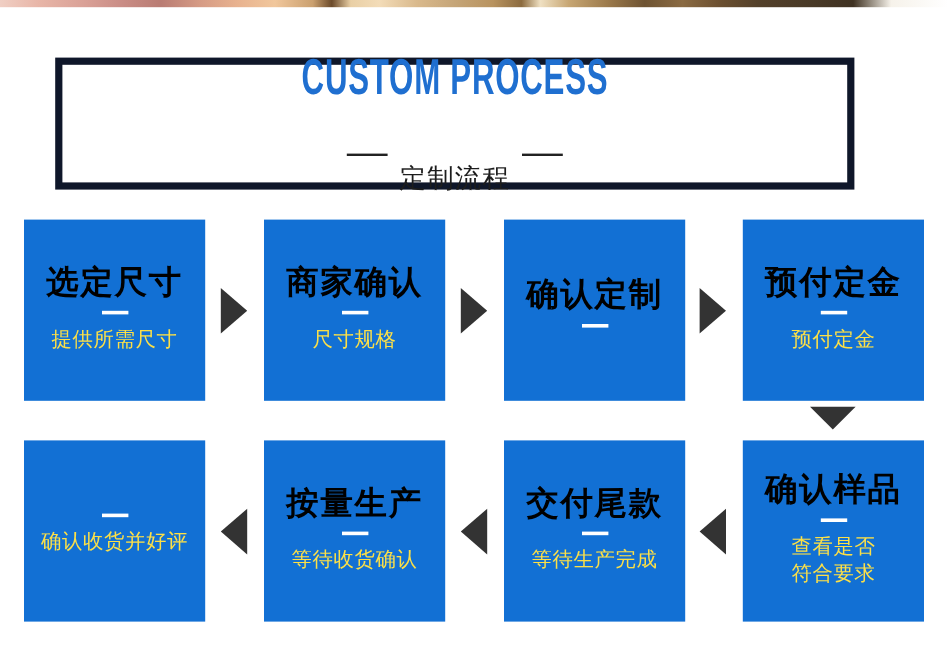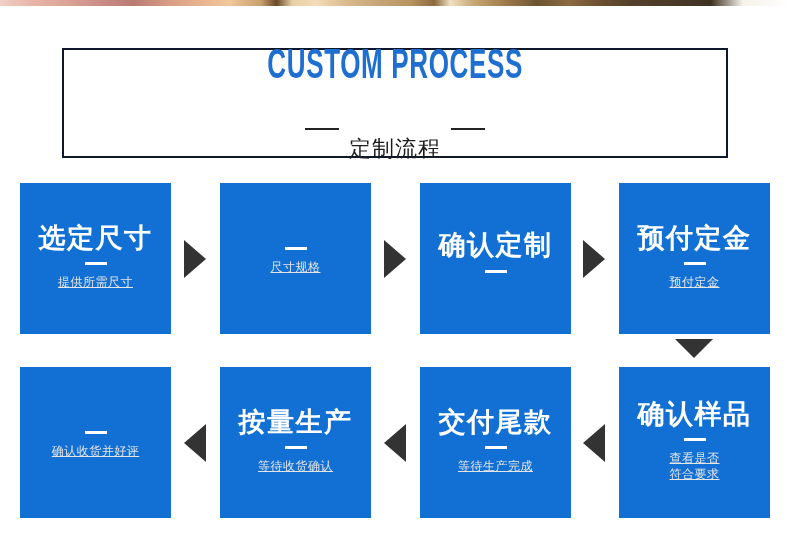--- a/index.html
+++ b/index.html
@@ -26,23 +26,23 @@
       #caa06f 33%, #6b4a2a 35%, #e9cfa5 37%, #f3dcb8 40%,
       #d9b98c 44%, #c5a578 48%, #b8935f 52%, #8c6b3f 55%,
       #efe0c2 57%, #c7a673 60%, #9d7b4c 64%, #6e5332 68%,
       #8a6a42 72%, #6b4f30 76%, #53402a 80%, #4a3a27 85%,
       #3f3222 90%, #f6f2ea 94%, #ffffff 100%);
   }
 
   
   #header-box {
     position: absolute;
-    left: 62px; top: 48px;
+    left: 46px; top: 48px;
     width: 666px; height: 110px;
-    border: 2px solid #0f172a;
+    border: 6px solid #0f172a;
     box-sizing: border-box;
     background: #ffffff;
     display: flex;
     flex-direction: column;
     align-items: center;
     justify-content: center;
   }
   #header-title {
     color: #1f6fd0;
     font-size: 42px;
@@ -86,37 +86,36 @@
     align-items: center;
     justify-content: center;
     padding: 6px 4px 10px;
   }
   .step-title {
     font-size: 27px;
     font-weight: 700;
     letter-spacing: 1.5px;
     line-height: 1.12;
     white-space: nowrap;
-    color: #ffffff;
+    color: #000000;
   }
   .step-divider {
     width: 22px;
     height: 3px;
     background: #ffffff;
     margin: 9px 0 10px;
   }
   .step-sub {
-    font-size: 12px;
+    font-size: 17px;
     font-weight: 400;
     line-height: 1.28;
     text-align: center;
-    color: #e5e5e5;
+    color: #fde047;
     letter-spacing: 0.5px;
     white-space: pre-line;
-    text-decoration: underline;
   }
 
   
   .row1 { top: 183px; height: 151px; }
   .row2 { top: 367px; height: 151px; }
 
   .col1 { left: 20px; }
   .col2 { left: 220px; }
   .col3 { left: 420px; }
   .col4 { left: 619px; }
@@ -164,20 +163,21 @@
 
 <div class="step-box row1 col1">
   <div class="step-title">选定尺寸</div>
   <div class="step-divider"></div>
   <div class="step-sub">提供所需尺寸</div>
 </div>
 
 <div class="arrow arrow-right ar-r1 ax-1"></div>
 
 <div class="step-box row1 col2">
+  <div class="step-title">商家确认</div>
   <div class="step-divider"></div>
   <div class="step-sub">尺寸规格</div>
 </div>
 
 <div class="arrow arrow-right ar-r1 ax-2"></div>
 
 <div class="step-box row1 col3">
   <div class="step-title">确认定制</div>
   <div class="step-divider"></div>
 </div>

